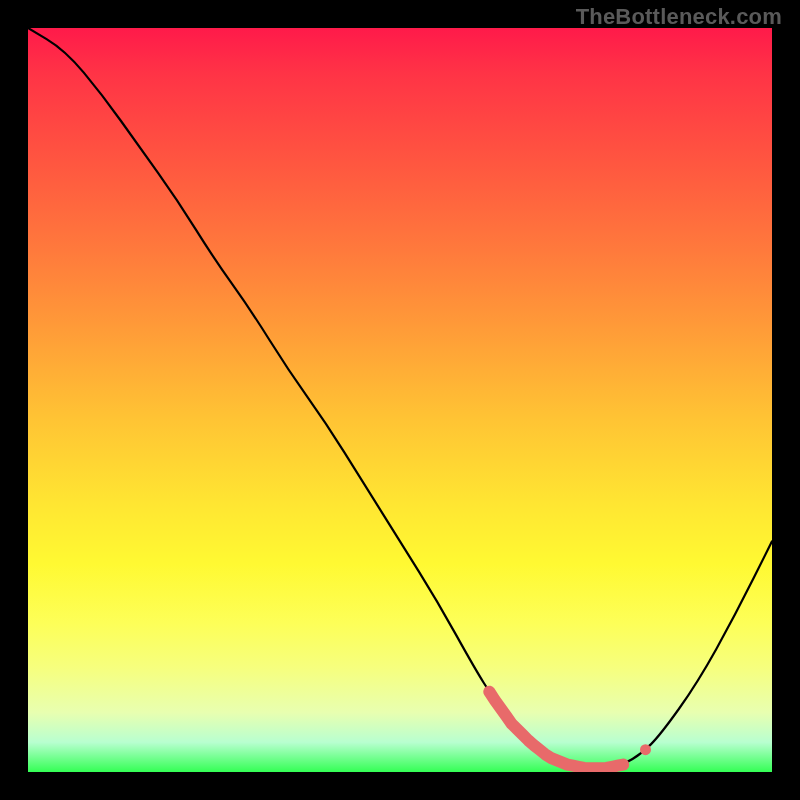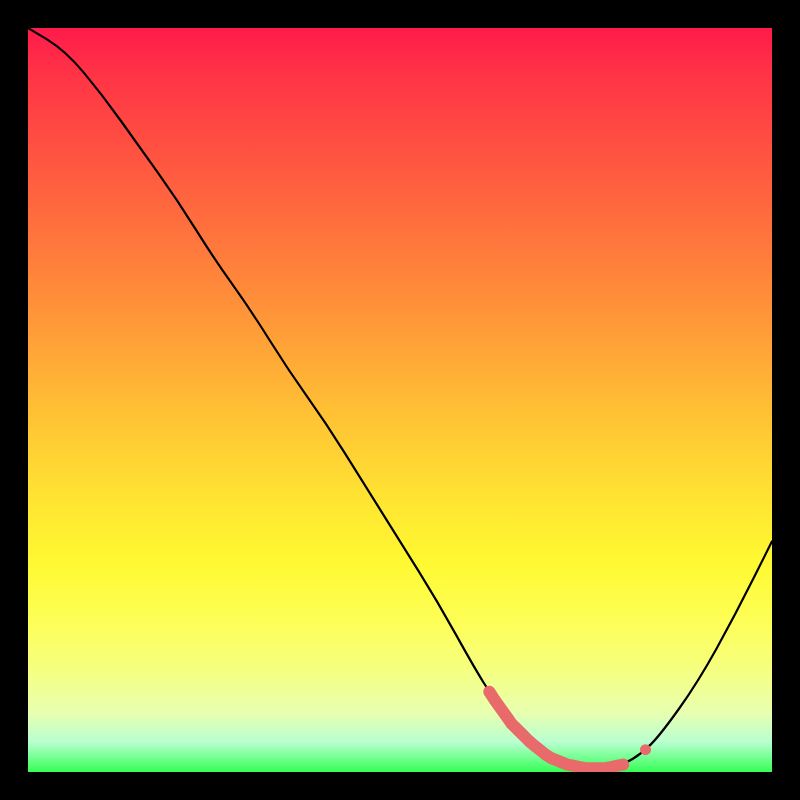--- a/index.html
+++ b/index.html
@@ -64,20 +64,21 @@
     stroke-linejoin: round;
   }
   .marker-dot {
     fill: #e86a6a;
   }
 </style>
 </head>
 <body>
 
 <div class="frame">
+  <div class="watermark">TheBottleneck.com</div>
   <div class="plot">
     <div class="grad"></div>
     <svg viewBox="0 0 744 744">
       <path id="curve-path" class="curve" d="M 0 0 Q 0 0 18.6 11.160000000000025 Q 37.2 22.32000000000005 55.800000000000004 44.639999999999986 Q 74.4 66.95999999999992 93 93 Q 111.6 119.04000000000008 130.2 145.08000000000004 Q 148.8 171.12 167.4 200.88 Q 186 230.64 204.6 256.68 Q 223.2 282.72 241.79999999999998 312.48 Q 260.4 342.23999999999995 279 368.28 Q 297.6 394.32 316.20000000000005 424.08 Q 334.8 453.84 353.4 483.6 Q 372 513.36 390.6 543.12 Q 409.20000000000005 572.88 427.8 606.36 Q 446.4 639.84 455.7 654.72 Q 465 669.6 474.3 682.62 Q 483.6 695.64 492.90000000000003 704.94 Q 502.20000000000005 714.24 511.5 721.6800000000001 Q 520.8 729.12 530.0999999999999 732.8399999999999 Q 539.4 736.56 548.7 738.42 Q 558 740.28 567.3 740.28 Q 576.6 740.28 585.9000000000001 738.42 Q 595.2 736.56 604.5 730.98 Q 613.8 725.4 623.0999999999999 716.0999999999999 Q 632.4 706.8 651 680.76 Q 669.6 654.72 688.2 621.24 Q 706.8 587.76 725.4 550.56 T 744 513.36"></path>
       <path id="marker-path" class="marker" d="M 461.28 663.648 L 466.85999999999996 672.204 L 472.44 680.016 L 478.02 687.828 L 483.6 695.64 L 489.18 701.22 L 494.76000000000005 706.8 L 500.34 712.38 L 505.92 717.216 L 511.5 721.68 L 517.0799999999999 726.144 L 522.66 729.864 L 528.24 732.096 L 533.82 734.328 L 539.4 736.56 L 544.98 737.676 L 550.56 738.792 L 556.14 739.908 L 561.72 740.28 L 567.3 740.28 L 572.88 740.28 L 578.4599999999999 739.908 L 584.0400000000001 738.792 L 589.62 737.676 L 595.2 736.56"></path>
       <circle id="marker-dot" class="marker-dot" r="5.5" cx="617.52" cy="721.68"></circle>
     </svg>
   </div>
 </div>
 

